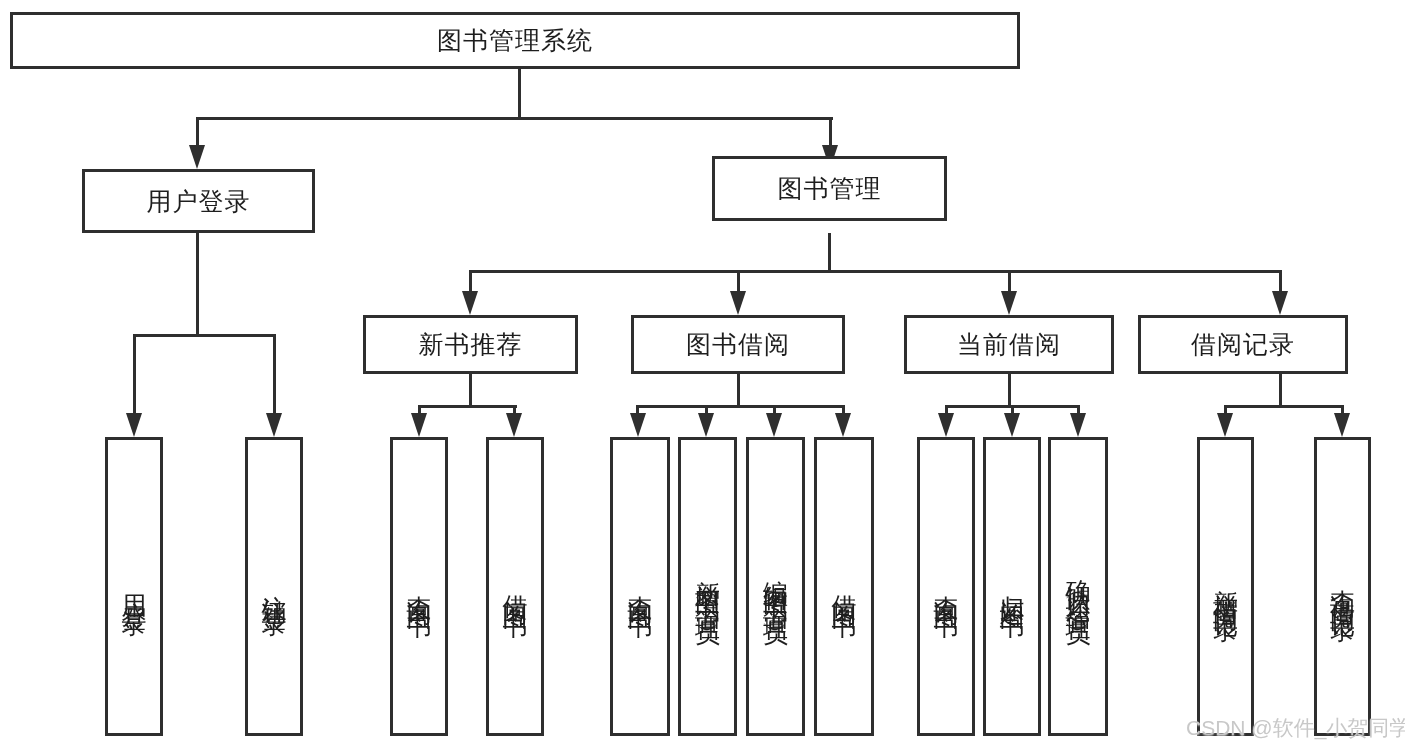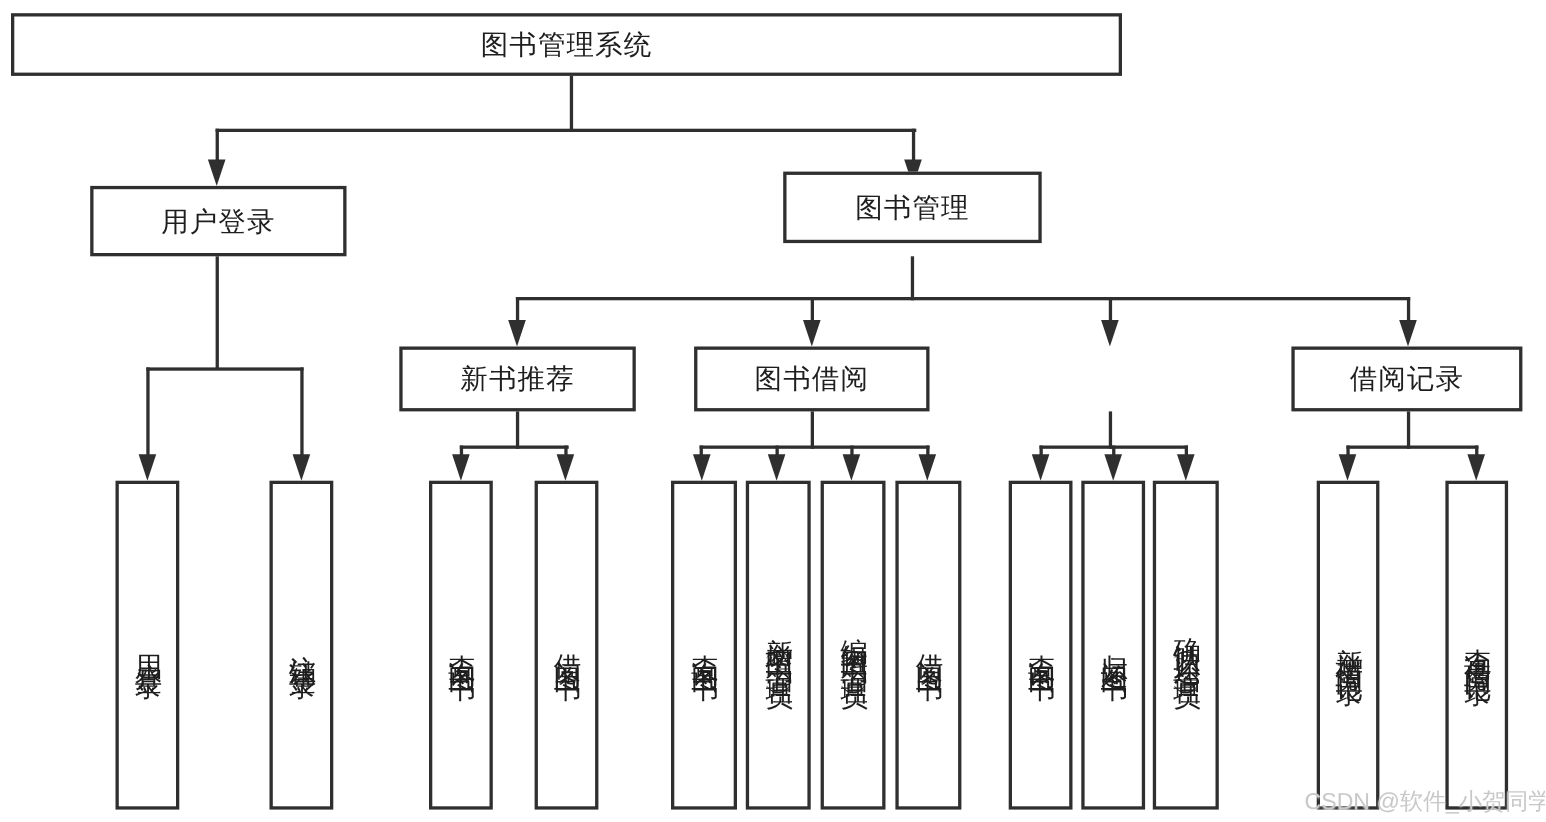--- a/index.html
+++ b/index.html
@@ -73,21 +73,24 @@
   <div class="ahead" style="left:1001px;top:291px"></div>
   <div class="vline" style="left:1279px;top:270px;height:24px"></div>
   <div class="ahead" style="left:1272px;top:291px"></div>
 
   <div class="node" style="left:631px;top:315px;width:214px;height:59px">
     <span>图书借阅</span>
   </div>
   <div class="node" style="left:363px;top:315px;width:215px;height:59px">
     <span>新书推荐</span>
   </div>
-  <div class="node" style="left:1174px;top:315px;width:210px;height:59px">
+  <div class="node" style="left:904px;top:315px;width:210px;height:59px">
+    <span>当前借阅</span>
+  </div>
+  <div class="node" style="left:1138px;top:315px;width:210px;height:59px">
     <span>借阅记录</span>
   </div>
 
   <div class="vline" style="left:469px;top:374px;height:34px"></div>
   <div class="vline" style="left:737px;top:374px;height:34px"></div>
   <div class="vline" style="left:1008px;top:374px;height:34px"></div>
   <div class="vline" style="left:1279px;top:374px;height:34px"></div>
 
   <div class="hline" style="left:418px;top:405px;width:99px"></div>
   <div class="hline" style="left:636px;top:405px;width:209px"></div>

